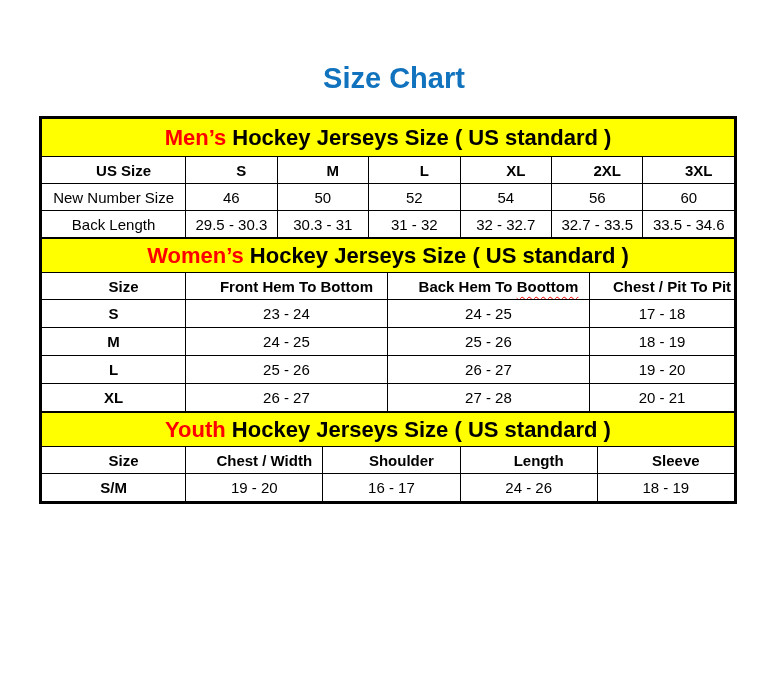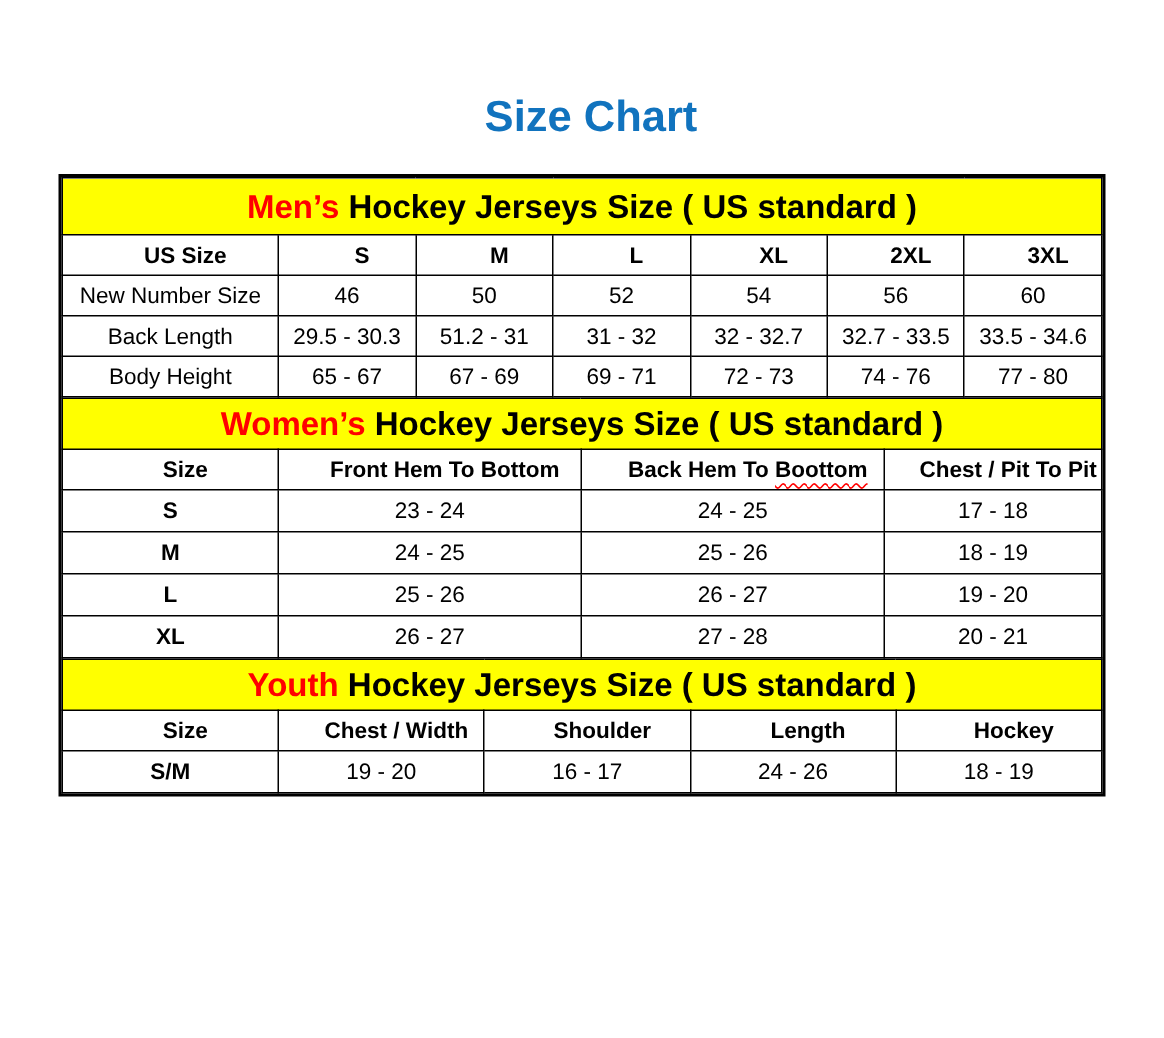--- a/index.html
+++ b/index.html
@@ -104,34 +104,25 @@
           <td>46</td>
           <td>50</td>
           <td>52</td>
           <td>54</td>
           <td>56</td>
           <td>60</td>
         </tr>
         <tr>
           <th class="rowlabel">Back Length</th>
           <td>29.5 - 30.3</td>
-          <td>51.2 - 31</td>
+          <td>30.3 - 31</td>
           <td>31 - 32</td>
           <td>32 - 32.7</td>
           <td>32.7 - 33.5</td>
           <td>33.5 - 34.6</td>
-        </tr>
-        <tr>
-          <th class="rowlabel">Body Height</th>
-          <td>65 - 67</td>
-          <td>67 - 69</td>
-          <td>69 - 71</td>
-          <td>72 - 73</td>
-          <td>74 - 76</td>
-          <td>77 - 80</td>
         </tr>
       </tbody>
   </table>
 
   <table class="sec" data-section="1">
     <colgroup>
         <col class="label-col">
         <col class="data-col data-col-0">
         <col class="data-col data-col-1">
         <col class="data-col data-col-2">
@@ -185,21 +176,21 @@
       </colgroup>
     <thead>
       <tr class="band">
         <th class="band-cell" colspan="5"><span class="accent">Youth</span><span> Hockey Jerseys Size ( US standard )</span></th>
       </tr>
       <tr class="cols">
           <th>Size</th>
           <th>Chest / Width</th>
           <th>Shoulder</th>
           <th>Length</th>
-          <th>Hockey</th>
+          <th>Sleeve</th>
         </tr>
     </thead>
     <tbody>
         <tr>
           <th class="rowlabel">S/M</th>
           <td>19 - 20</td>
           <td>16 - 17</td>
           <td>24 - 26</td>
           <td>18 - 19</td>
         </tr>

